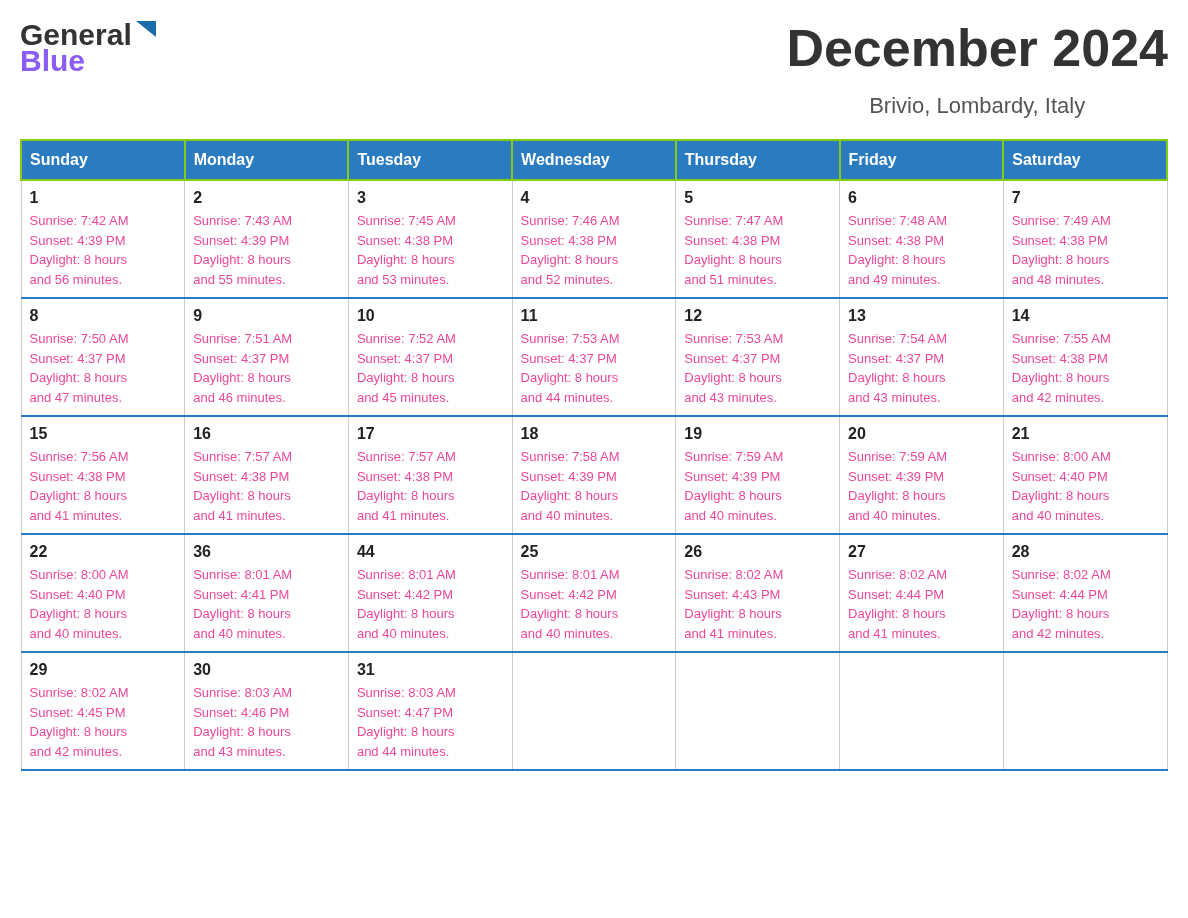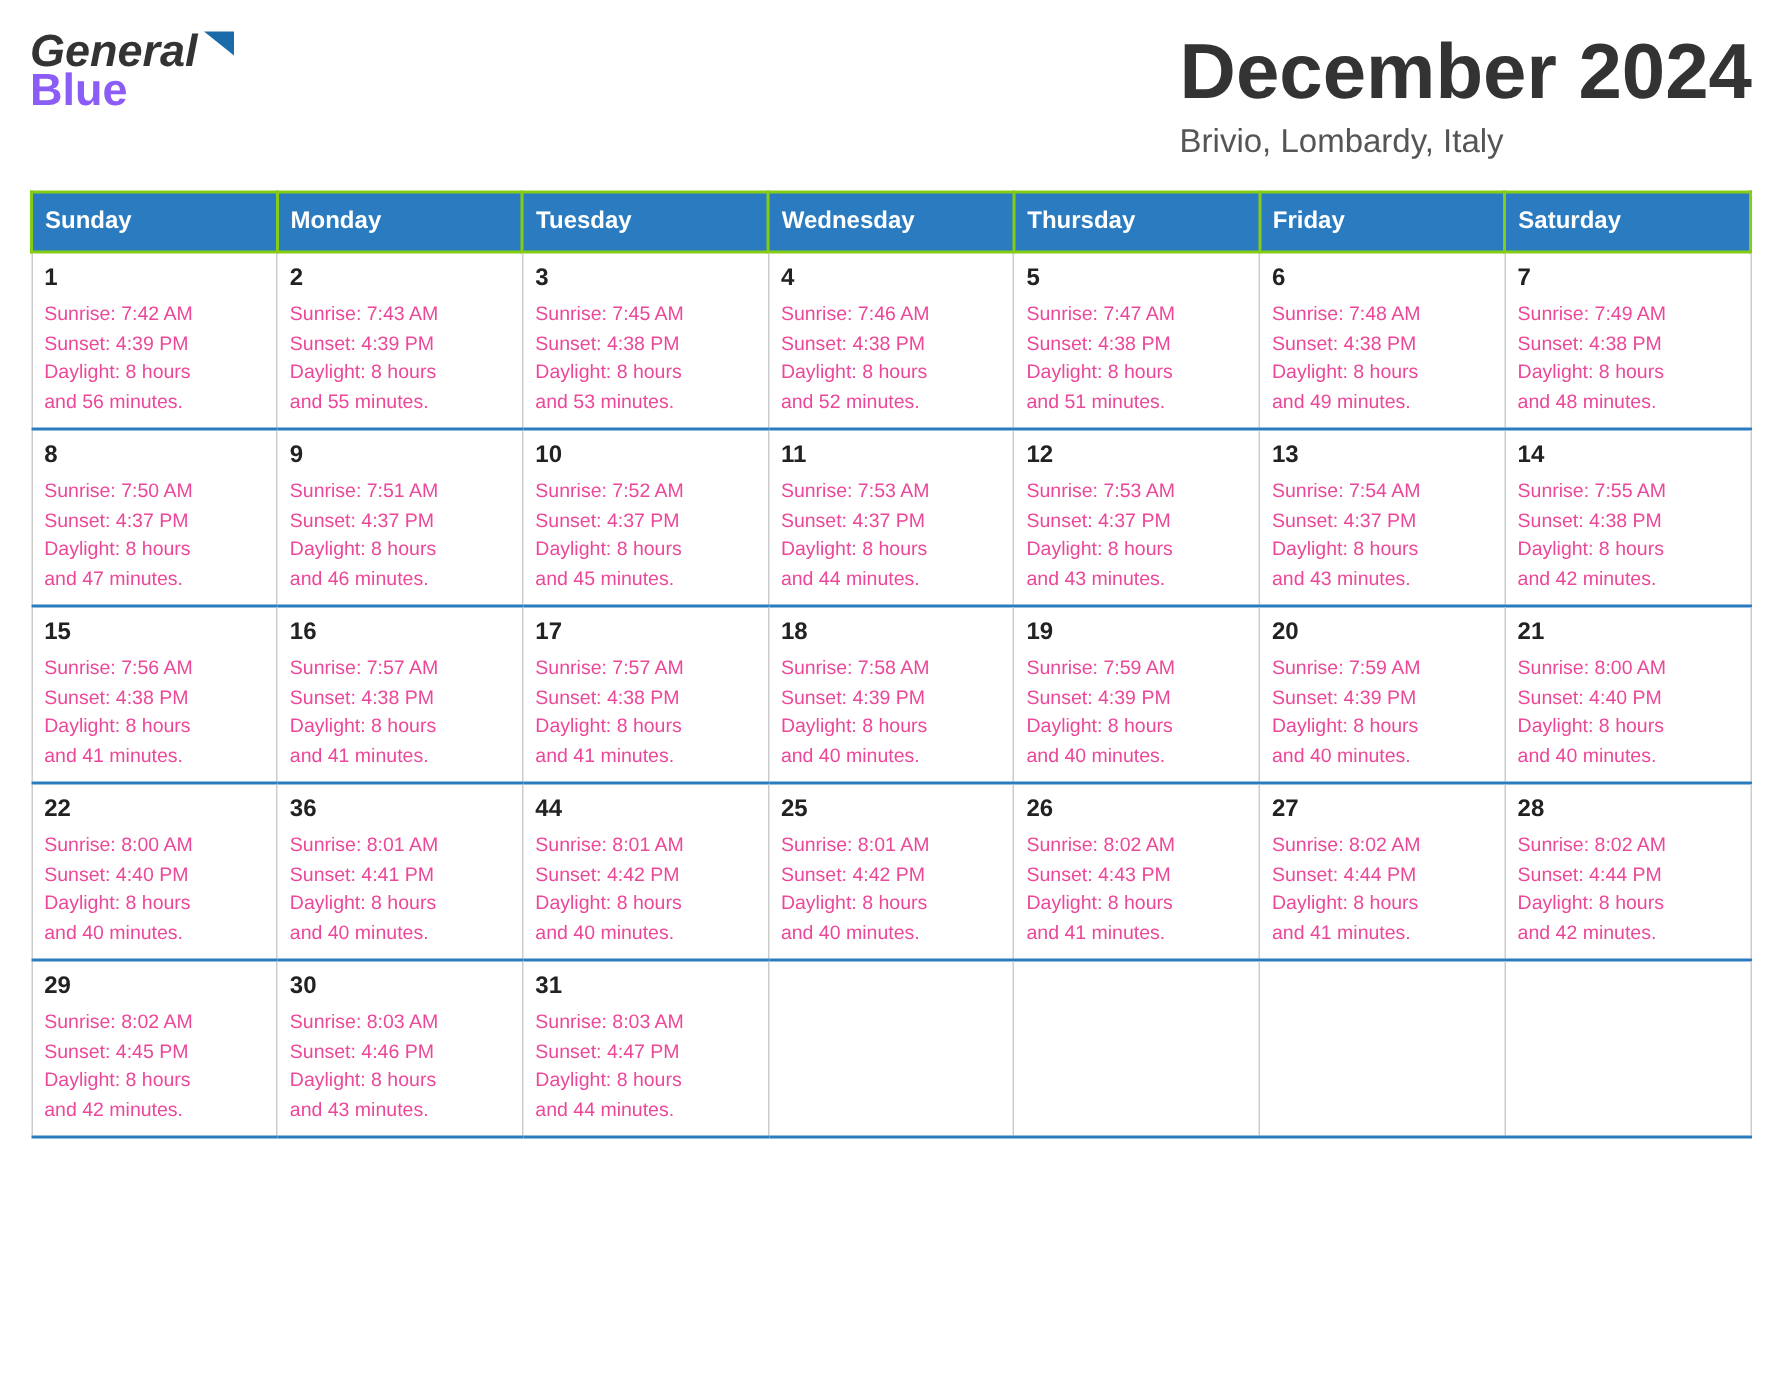--- a/index.html
+++ b/index.html
@@ -15,32 +15,32 @@
       justify-content: space-between;
       align-items: flex-start;
       margin-bottom: 20px;
     }
     .logo {
       display: flex;
       flex-direction: column;
       align-items: flex-start;
     }
     .title-block {
-      text-align: left;
+      text-align: center;
     }
     .month-title {
       font-size: 52px;
       font-weight: bold;
       color: #333333;
       line-height: 1.1;
     }
     .location-title {
       font-size: 22px;
       color: #555555;
-      margin-top: 4px;
+      margin-top: 16px;
     }
     .calendar-table {
       width: 100%;
       border-collapse: collapse;
       border: 1px solid #999;
     }
     .calendar-table th {
       background-color: #2a7bbf;
       color: #ffffff;
       font-size: 16px;
@@ -72,21 +72,21 @@
     }
     .empty-cell {
       background: #ffffff;
     }
   </style>
 </head>
 <body>
 
 <div class="header">
   <div class="logo">
-  <div style="display:flex; align-items:center; line-height:1;font-style:italic;">
+  <div style="display:flex; align-items:center; line-height:1;">
     <span style="font-size:30px; font-weight:bold; color:#333;">General</span>
     <svg width="22" height="22" viewBox="0 0 22 22" style="margin-left:2px; margin-top:-10px;">
       <polygon points="2,2 22,2 22,18" fill="#1a6baa"></polygon>
     </svg>
   </div>
   <div style="font-size:30px; font-weight:bold; color:#8b5cf6; margin-top:-6px;">Blue</div>
 </div>
   <div class="title-block">
     <div class="month-title">December 2024</div>
     <div class="location-title">Brivio, Lombardy, Italy</div>

